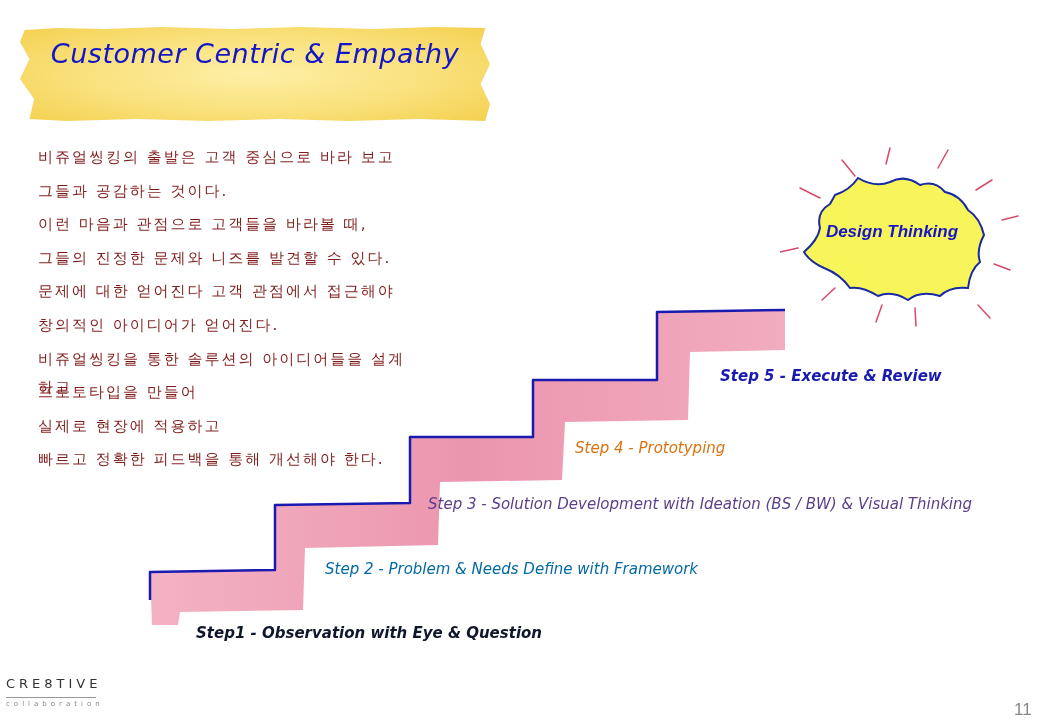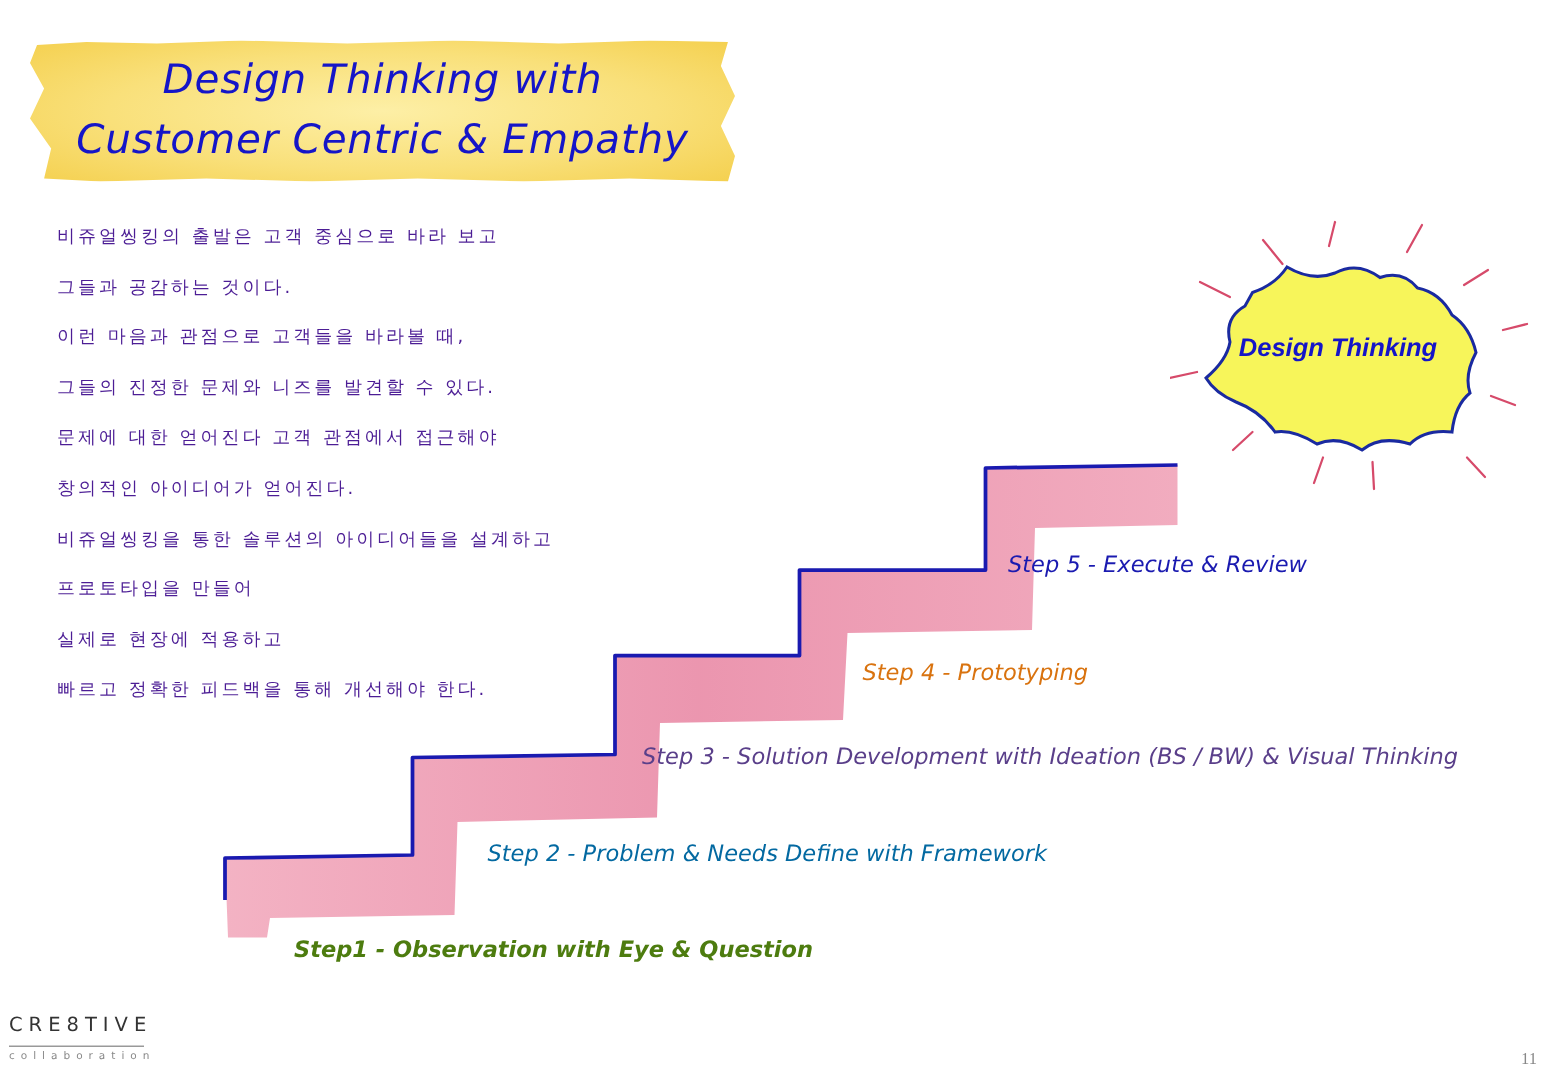--- a/index.html
+++ b/index.html
@@ -17,45 +17,44 @@
   .title-text {
     position: absolute; left: 20px; top: 34px; width: 470px;
     text-align: center; color: #1515c8;
     font-family: "DejaVu Sans", sans-serif; font-style: italic;
     font-size: 27px; line-height: 40px; letter-spacing: 0.5px;
   }
   .body-lines {
     position: absolute; left: 38px; top: 143px; width: 370px;
   }
   .body-line {
-    height: 33.6px; font-size: 12px; color: #4c1d95; line-height: 28px;
+    height: 33.6px; font-size: 15px; color: #7f1d1d; line-height: 28px;
     font-family: "DejaVu Sans", sans-serif; letter-spacing: 2px;
   }
   .burst { position: absolute; left: 780px; top: 140px; width: 240px; height: 200px; }
   .burst-label {
     position: absolute; left: 812px; top: 222px; width: 160px; text-align: center;
     color: #1515c8; font-style: italic; font-weight: bold; font-size: 17px;
     font-family: Liberation Sans, sans-serif;
   }
   .stairs { position: absolute; left: 0; top: 0; width: 1040px; height: 720px; }
   .step-label {
     position: absolute; font-style: italic; font-family: "DejaVu Sans", sans-serif;
     font-size: 15px; white-space: nowrap;
   }
   .logo { position: absolute; left: 6px; top: 676px; width: 100px; height: 40px; }
   .logo-main { font-size: 13px; letter-spacing: 4px; color: #333; font-family: "DejaVu Sans", sans-serif; }
   .logo-sub { font-size: 7px; letter-spacing: 4px; color: #888; margin-top: 6px; font-family: "DejaVu Sans", sans-serif; border-top: 1px solid #999; width: 90px; padding-top: 2px;}
-  .page-num { position: absolute; left: 1014px; top: 700px; font-size: 11px; color: #888; font-family: Liberation Serif, serif; }
+  .page-num { position: absolute; left: 1014px; top: 700px; font-size: 17px; color: #888; font-family: Liberation Sans, sans-serif; }
 </style>
 </head>
 <body>
 
 <div class="title-banner"></div>
 <div class="title-text">
-  <div>Design Thinking with</div>
   <div>Customer Centric &amp; Empathy</div>
 </div>
 
 <div class="body-lines">
   <div class="body-line">비쥬얼씽킹의 출발은 고객 중심으로 바라 보고</div>
   <div class="body-line">그들과 공감하는 것이다.</div>
   <div class="body-line">이런 마음과 관점으로 고객들을 바라볼 때,</div>
   <div class="body-line">그들의 진정한 문제와 니즈를 발견할 수 있다.</div>
   <div class="body-line">문제에 대한 얻어진다 고객 관점에서 접근해야</div>
   <div class="body-line">창의적인 아이디어가 얻어진다.</div>
@@ -89,24 +88,24 @@
     <linearGradient id="pinkg" x1="0" y1="0" x2="1" y2="0">
       <stop offset="0" stop-color="#f2aabd"></stop>
       <stop offset="0.5" stop-color="#e98aa6"></stop>
       <stop offset="1" stop-color="#f0a3b8"></stop>
     </linearGradient>
   </defs>
   <path d="M 150 572 L 275 570 L 275 505 L 410 503 L 410 437 L 533 437 L 533 380 L 657 380 L 657 312 L 785 310 L 785 350 L 690 352 L 688 420 L 565 422 L 562 480 L 440 482 L 438 545 L 305 548 L 303 610 L 180 612 L 178 625 L 152 625 Z" fill="url(#pinkg)" opacity="0.9"></path>
   <path d="M 150 600 L 150 572 L 275 570 L 275 505 L 410 503 L 410 437 L 533 437 L 533 380 L 657 380 L 657 312 L 785 310" fill="none" stroke="#1a1ab0" stroke-width="2.5" stroke-linejoin="round"></path>
 </svg>
 
-<div class="step-label" style="left:196px; top:624px; color:#4d7c0f; font-weight:bold;">Step1 - Observation with Eye &amp; Question</div>
+<div class="step-label" style="left:196px; top:624px; color:#0f172a; font-weight:bold;">Step1 - Observation with Eye &amp; Question</div>
 <div class="step-label" style="left:325px; top:560px; color:#0369a1;">Step 2 - Problem &amp; Needs Define with Framework</div>
 <div class="step-label" style="left:428px; top:495px; color:#5a3f8a;">Step 3 - Solution Development with Ideation (BS / BW) &amp; Visual Thinking</div>
 <div class="step-label" style="left:575px; top:439px; color:#d9730f; font-weight:normal;">Step 4 - Prototyping</div>
-<div class="step-label" style="left:672px; top:367px; color:#1a1ab0; font-weight:normal;">Step 5 - Execute &amp; Review</div>
+<div class="step-label" style="left:720px; top:367px; color:#1a1ab0; font-weight:bold;">Step 5 - Execute &amp; Review</div>
 
 <div class="logo">
   <div class="logo-main">CRE8TIVE</div>
   <div class="logo-sub">collaboration</div>
 </div>
 
 <div class="page-num">11</div>
 
 </body></html>

